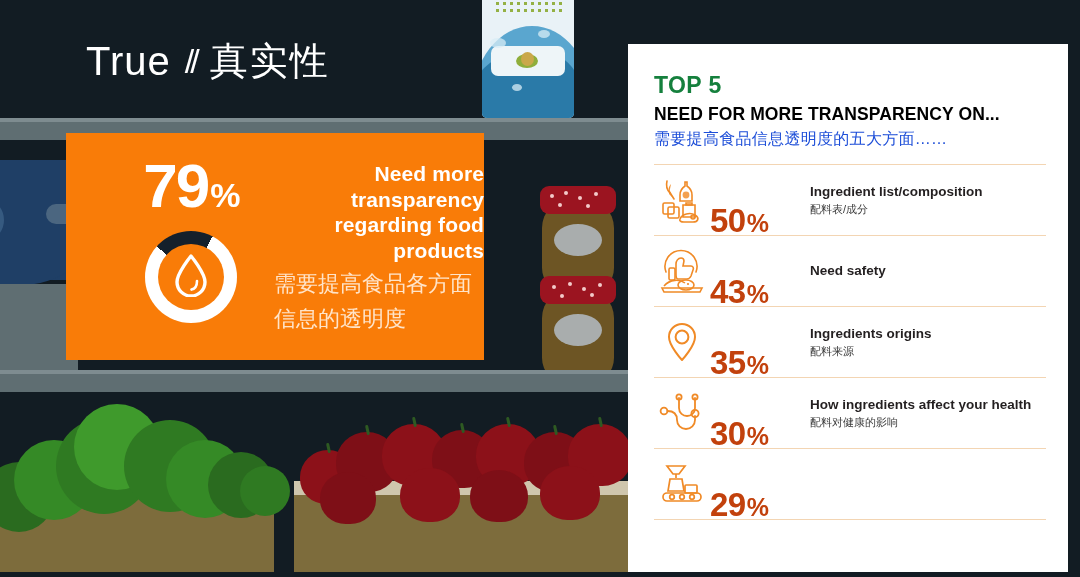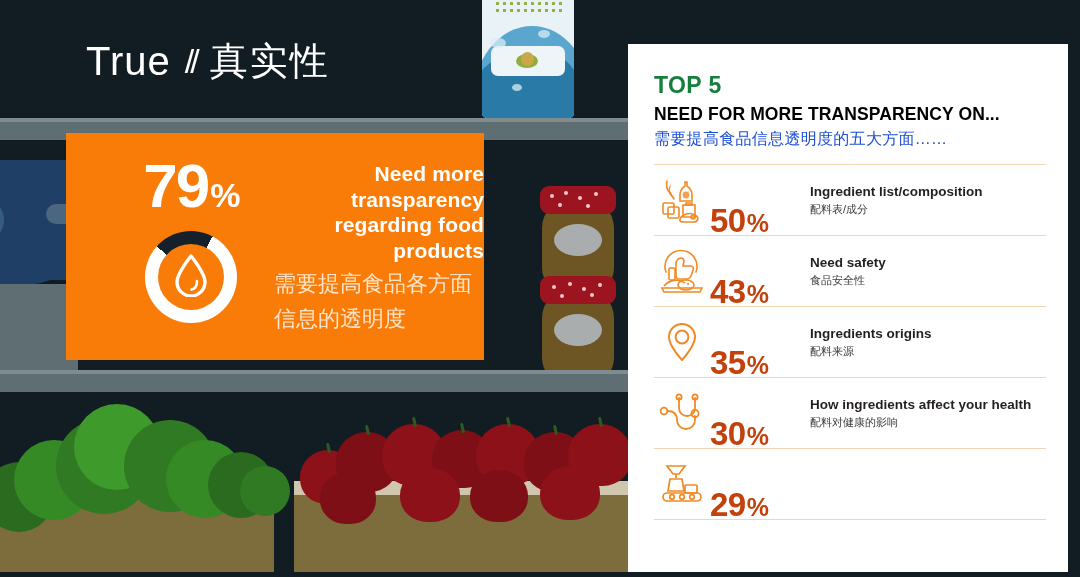--- a/index.html
+++ b/index.html
@@ -263,21 +263,20 @@
               <circle cx="28" cy="36" r="1.1" fill="#F08A26" stroke="none"></circle>
               <path d="M2 40 L42 40 L40 44 L4 44 Z"></path>
             </svg>
           </span>
           <span class="pct">
             <span>43</span>
             <span class="sym">%</span>
           </span>
           <span class="lbls">
             <span class="en" style="display:block">Need safety</span>
-            <span class="cn" style="display:block">食品安全性</span>
           </span>
         </div>
 
         <div class="row">
           <span class="ic">
             <svg width="44" height="46" viewBox="0 0 44 46" fill="none" stroke="#F08A26" stroke-width="2">
               <path d="M22 5 A13 13 0 0 1 35 18 C35 27 22 41 22 41 C22 41 9 27 9 18 A13 13 0 0 1 22 5 Z" stroke-linejoin="round"></path>
               <circle cx="22" cy="18" r="6.4"></circle>
             </svg>
           </span>

